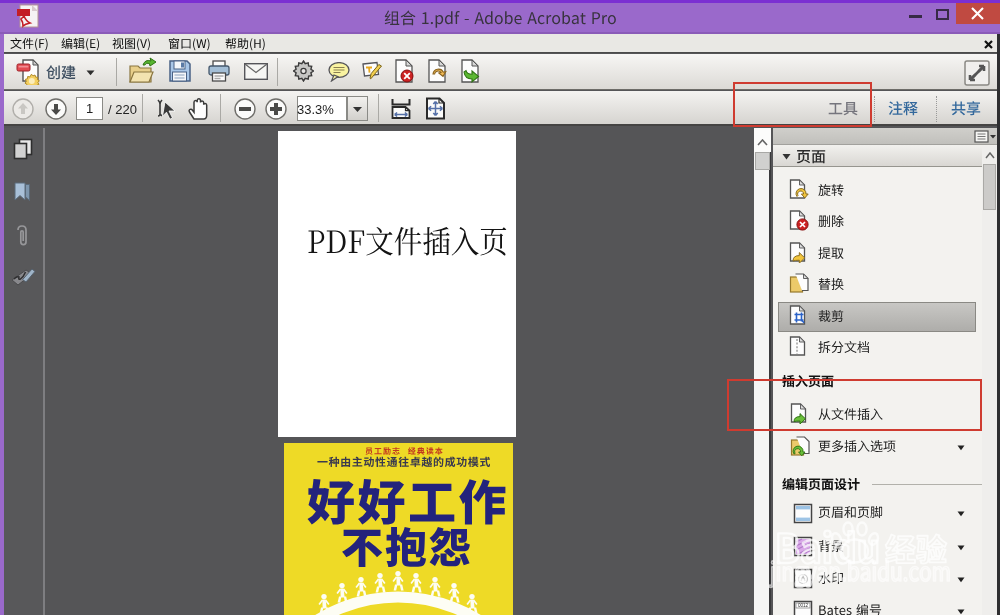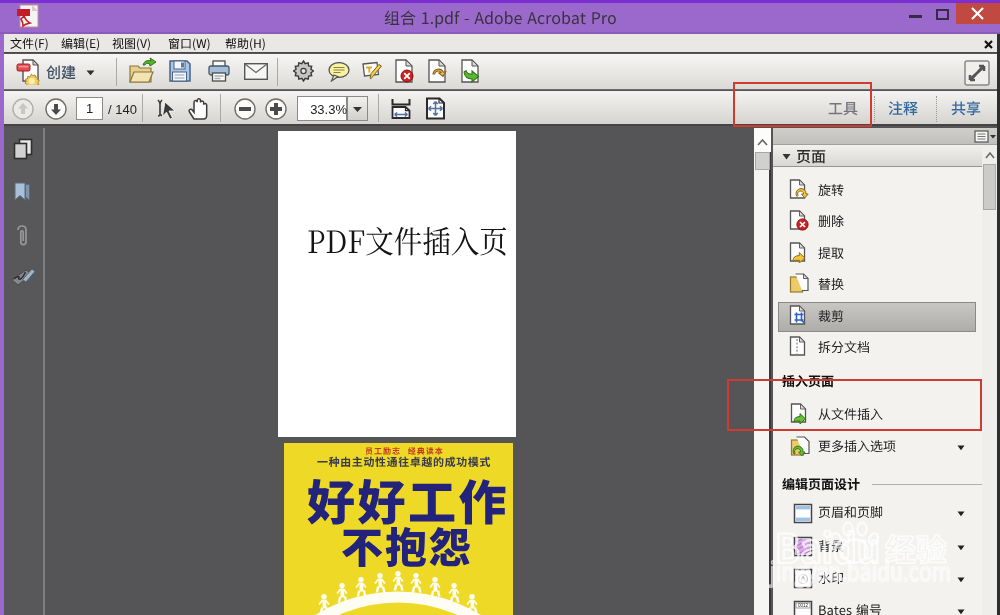--- a/index.html
+++ b/index.html
@@ -121,40 +121,40 @@
 <svg class="ab" style="left:12px;top:98px" width="22" height="22" viewBox="0 0 22 22">
 <circle cx="11" cy="11" r="10" fill="#eceae7" stroke="#b0aeaa" stroke-width="1.4"></circle>
 <path d="M11 5 l5 5.5 h-3 v5.5 h-4 v-5.5 h-3 z" fill="#c9c7c3"></path>
     </svg>
 <svg class="ab" style="left:45px;top:98px" width="22" height="22" viewBox="0 0 22 22">
 <circle cx="11" cy="11" r="10" fill="#fbfbfa" stroke="#6f6e6a" stroke-width="1.4"></circle>
 <path d="M11 17 l-5 -5.5 h3 v-5.5 h4 v5.5 h3 z" fill="#4a4a48"></path>
     </svg>
 <div class="ab" style="left:76px;top:97px;width:27px;height:23px;background:#fff;border:1px solid #8a8a86"></div>
 <div class="ab" style="left:76px;top:101px;width:27px;height:16px;font-size:13px;color:#222;text-align:center">1</div>
-<div class="ab" style="left:108px;top:102px;font-size:13px;color:#222">/ 140</div>
+<div class="ab" style="left:108px;top:102px;font-size:13px;color:#222">/ 220</div>
 <div class="ab" style="left:142px;top:94px;width:1px;height:28px;background:#aaa9a5"></div>
 <svg class="ab" style="left:155px;top:98px" width="22" height="22" viewBox="0 0 22 22">
 <path d="M3 2 q2 2 2 4 v10 q0 2 -2 2 M7 2 q-2 2 -2 4 M7 18 q-2 -2 -2 -2" fill="none" stroke="#3a3a3a" stroke-width="1.6"></path>
 <path d="M10 4 l10 9 h-6 l3.5 7 -2.6 1.2 -3.4 -7 -4 4 z" fill="#3a3a3a" stroke="#fff" stroke-width="0.8"></path>
     </svg>
 <svg class="ab" style="left:186px;top:97px" width="24" height="24" viewBox="0 0 24 24">
 <path d="M8 22 l-4.5 -7 q-1 -1.8 .6 -2.6 q1.4 -.6 2.4 .8 l1.5 2 v-10 q0 -1.8 1.6 -1.8 q1.6 0 1.6 1.8 v-1.6 q0 -1.8 1.6 -1.8 q1.7 0 1.7 1.8 v2 q0 -1.6 1.6 -1.6 q1.6 0 1.6 1.8 v2 q0 -1.4 1.5 -1.4 q1.5 0 1.5 1.8 v9.8 q0 4 -3 4 z" fill="#fdfdfd" stroke="#3a3a3a" stroke-width="1.5"></path>
     </svg>
 <div class="ab" style="left:220px;top:94px;width:1px;height:28px;background:#aaa9a5"></div>
 <svg class="ab" style="left:234px;top:98px" width="22" height="22" viewBox="0 0 22 22">
 <circle cx="11" cy="11" r="10" fill="#fbfbfa" stroke="#6f6e6a" stroke-width="1.4"></circle>
 <rect x="5" y="9" width="12" height="4" fill="#4a4a48"></rect>
     </svg>
 <svg class="ab" style="left:265px;top:98px" width="22" height="22" viewBox="0 0 22 22">
 <circle cx="11" cy="11" r="10" fill="#fbfbfa" stroke="#6f6e6a" stroke-width="1.4"></circle>
 <path d="M9 5 h4 v4 h4 v4 h-4 v4 h-4 v-4 h-4 v-4 h4 z" fill="#4a4a48"></path>
     </svg>
 <div class="ab" style="left:297px;top:96px;width:50px;height:25px;background:#fff;border:1px solid #8a8a86"></div>
-<div class="ab" style="left:297px;top:102px;width:50px;height:16px;font-size:13px;color:#222;text-align:right">33.3%</div>
+<div class="ab" style="left:297px;top:102px;width:50px;height:16px;font-size:13px;color:#222;text-align:left">33.3%</div>
 <div class="ab" style="left:347px;top:96px;width:21px;height:25px;background:linear-gradient(#f2f1ef,#d2d0cc);border:1px solid #8a8a86"></div>
 <svg class="ab" style="left:352px;top:106px" width="11" height="7" viewBox="0 0 11 7">
       <path d="M1 1 L5.5 6 L10 1 Z" fill="#333"></path>
     </svg>
 <div class="ab" style="left:378px;top:94px;width:1px;height:28px;background:#aaa9a5"></div>
 <svg class="ab" style="left:391px;top:98px" width="20" height="21" viewBox="0 0 20 21">
 <path d="M1.5 1 v5.5 h17 v-5.5" fill="none" stroke="#2a2a2a" stroke-width="2"></path>
 <path d="M1.5 9 h13 l4 3.6 v7.4 h-17 z" fill="#fbfbfa" stroke="#2a2a2a" stroke-width="1.8"></path>
 <path d="M14.5 9 l0 3.6 l4 0" fill="none" stroke="#2a2a2a" stroke-width="1.2"></path>
 <path d="M3.5 16.5 h13 M3.5 16.5 l2.6 -2 M3.5 16.5 l2.6 2 M16.5 16.5 l-2.6 -2 M16.5 16.5 l-2.6 2" stroke="#5570a8" stroke-width="1.5" fill="none"></path>

